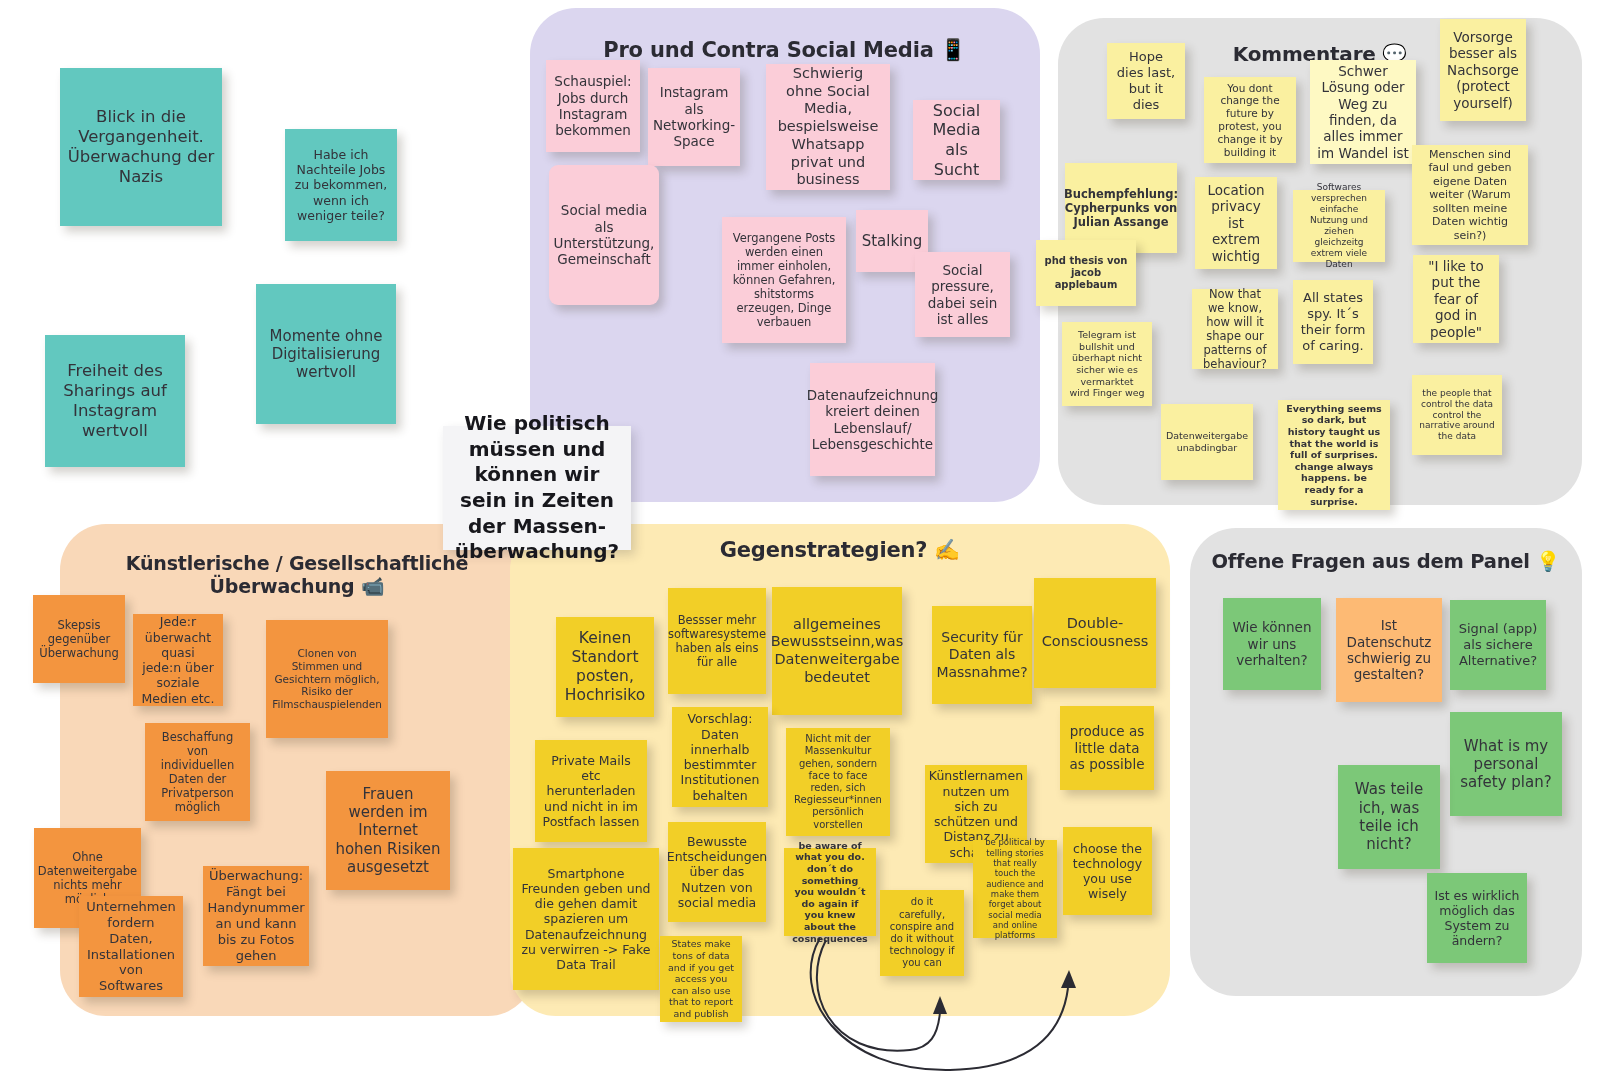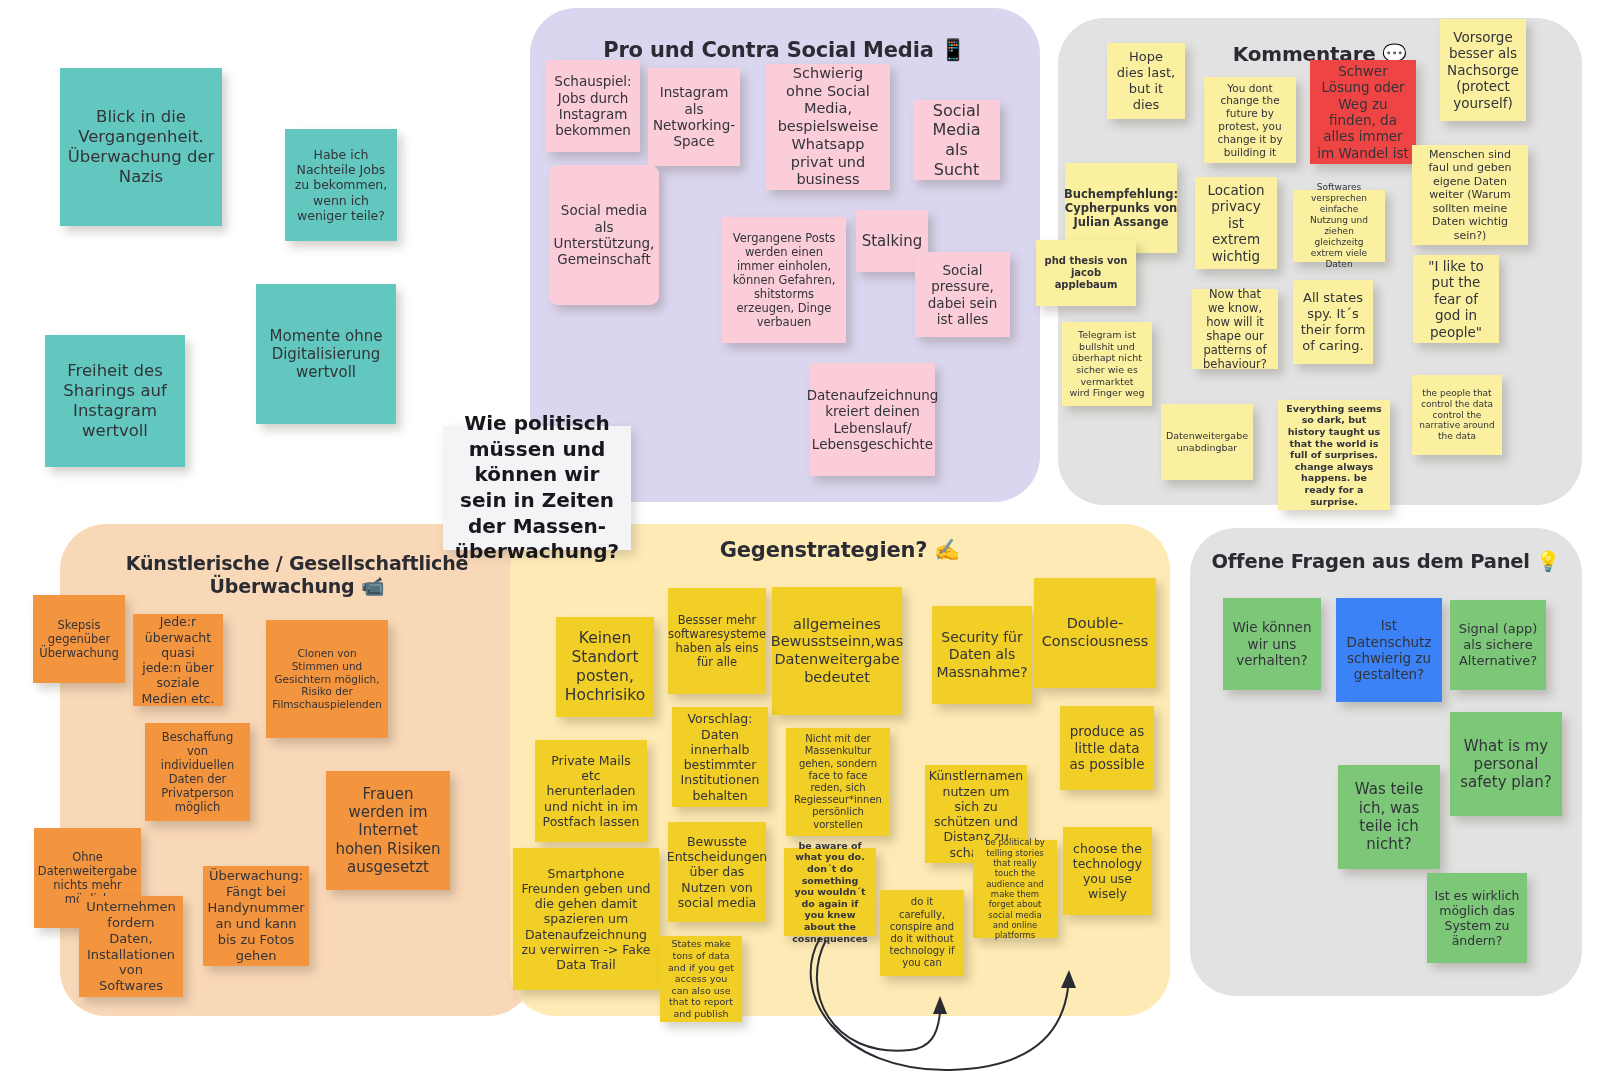--- a/index.html
+++ b/index.html
@@ -71,21 +71,21 @@
   <div class="note" style="left:810px;top:363px;width:125px;height:113px;background:#fbcdd8;font-size:13.5px;">Datenaufzeichnung kreiert deinen Lebenslauf/ Lebensgeschichte</div>
 
   <div class="panel" style="left:1058px;top:18px;width:524px;height:487px;background:#e2e2e2;">
     <div class="panel-title" style="top:24px;font-size:20px;">
       <span>Kommentare</span>
       <span class="emo">💬</span>
     </div>
   </div>
   <div class="note" style="left:1107px;top:43px;width:78px;height:76px;background:#faf0a0;font-size:13px;">Hope dies last, but it dies</div>
   <div class="note" style="left:1204px;top:77px;width:92px;height:86px;background:#faf0a0;font-size:10.5px;">You dont change the future by protest, you change it by building it</div>
-  <div class="note" style="left:1310px;top:60px;width:106px;height:104px;background:#ef4444;font-size:13.5px;">Schwer Lösung oder Weg zu finden, da alles immer im Wandel ist</div>
+  <div class="note" style="left:1310px;top:60px;width:106px;height:104px;background:#fef9c3;font-size:13.5px;">Schwer Lösung oder Weg zu finden, da alles immer im Wandel ist</div>
   <div class="note" style="left:1440px;top:19px;width:86px;height:102px;background:#faf0a0;font-size:13.5px;">Vorsorge besser als Nachsorge (protect yourself)</div>
   <div class="note bold" style="left:1065px;top:163px;width:112px;height:90px;background:#faf0a0;font-size:11.5px;">Buchempfehlung: Cypherpunks von Julian Assange</div>
   <div class="note" style="left:1195px;top:177px;width:82px;height:92px;background:#faf0a0;font-size:13.5px;">Location privacy ist extrem wichtig</div>
   <div class="note" style="left:1293px;top:190px;width:92px;height:72px;background:#faf0a0;font-size:9px;">Softwares versprechen einfache Nutzung und ziehen gleichzeitg extrem viele Daten</div>
   <div class="note" style="left:1412px;top:145px;width:116px;height:100px;background:#faf0a0;font-size:11px;">Menschen sind faul und geben eigene Daten weiter (Warum sollten meine Daten wichtig sein?)</div>
   <div class="note bold" style="left:1036px;top:240px;width:100px;height:66px;background:#faf0a0;font-size:10px;">phd thesis von jacob applebaum</div>
   <div class="note" style="left:1062px;top:322px;width:90px;height:84px;background:#faf0a0;font-size:9.5px;">Telegram ist bullshit und überhapt nicht sicher wie es vermarktet wird Finger weg</div>
   <div class="note" style="left:1192px;top:289px;width:86px;height:80px;background:#faf0a0;font-size:11.5px;">Now that we know, how will it shape our patterns of behaviour?</div>
   <div class="note" style="left:1293px;top:280px;width:80px;height:84px;background:#faf0a0;font-size:13px;">All states spy. It´s their form of caring.</div>
   <div class="note" style="left:1413px;top:255px;width:86px;height:88px;background:#faf0a0;font-size:13.5px;">"I like to put the fear of god in people"</div>
@@ -139,21 +139,21 @@
     <polygon points="289,40 281,58 296,58" fill="#2b2b33"></polygon>
   </svg>
 
   <div class="panel" style="left:1190px;top:528px;width:392px;height:468px;background:#e2e2e2;">
     <div class="panel-title" style="top:22px;font-size:19.5px;">
       <span>Offene Fragen aus dem Panel</span>
       <span class="emo">💡</span>
     </div>
   </div>
   <div class="note" style="left:1223px;top:598px;width:98px;height:92px;background:#7cc878;font-size:13.5px;">Wie können wir uns verhalten?</div>
-  <div class="note" style="left:1336px;top:598px;width:106px;height:104px;background:#3b82f6;font-size:13.5px;">Ist Datenschutz schwierig zu gestalten?</div>
+  <div class="note" style="left:1336px;top:598px;width:106px;height:104px;background:#fdba74;font-size:13.5px;">Ist Datenschutz schwierig zu gestalten?</div>
   <div class="note" style="left:1450px;top:600px;width:96px;height:90px;background:#7cc878;font-size:13px;">Signal (app) als sichere Alternative?</div>
   <div class="note" style="left:1450px;top:712px;width:112px;height:104px;background:#7cc878;font-size:15px;">What is my personal safety plan?</div>
   <div class="note" style="left:1338px;top:765px;width:102px;height:104px;background:#7cc878;font-size:15px;">Was teile ich, was teile ich nicht?</div>
   <div class="note" style="left:1427px;top:873px;width:100px;height:90px;background:#7cc878;font-size:12.5px;">Ist es wirklich möglich das System zu ändern?</div>
 
   <div class="prompt" style="left:443px;top:426px;width:188px;height:124px;font-size:20px;">Wie politisch müssen und können wir sein in Zeiten der Massen-überwachung?</div>
 
 </div>
 
 </body></html>

